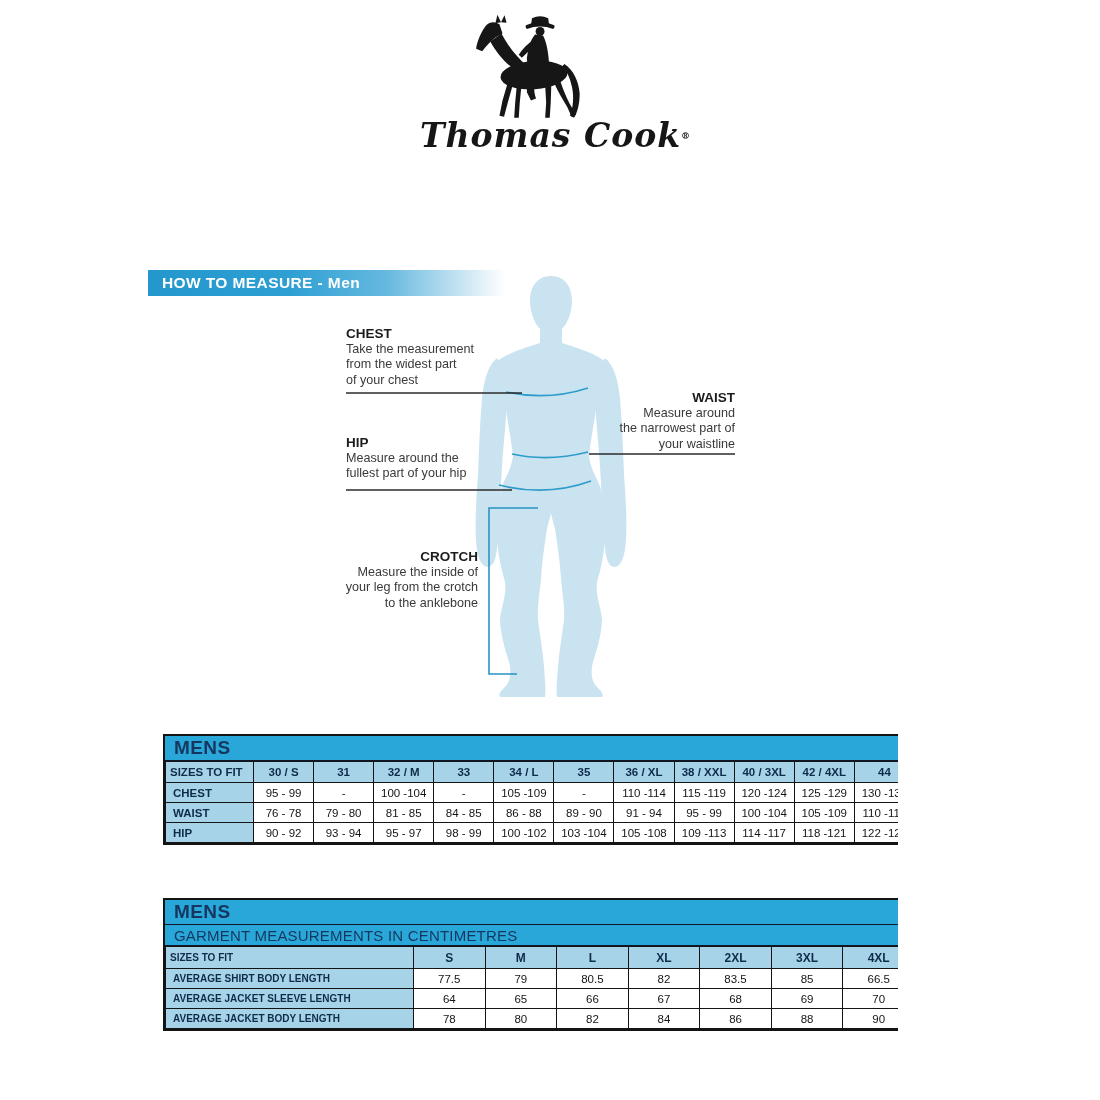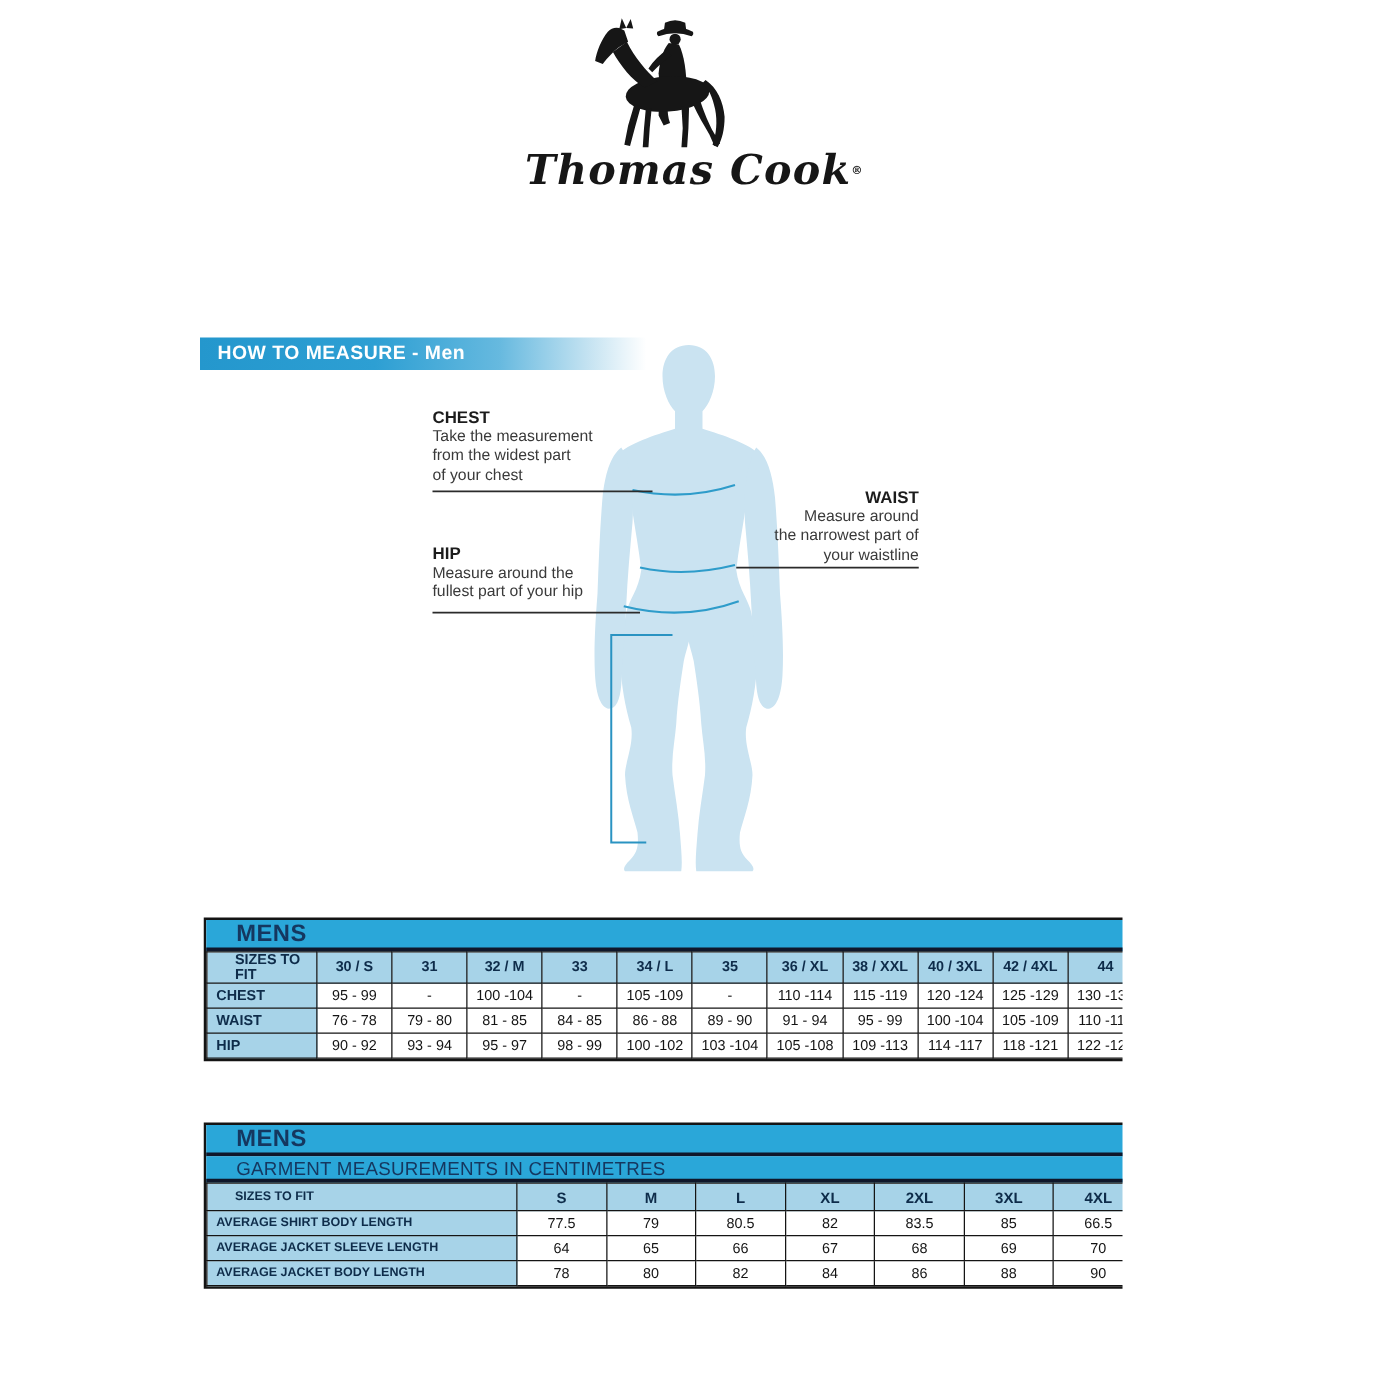--- a/index.html
+++ b/index.html
@@ -8,44 +8,44 @@
   .page { position:relative; width:898px; height:1100px; background:#ffffff; overflow:hidden; }
 
   
   .logo { position:absolute; left:420px; top:12px; width:230px; text-align:center; }
   .logo svg { display:block; margin:0 auto; }
   .brand-script { margin-top:-8px; font-family:"DejaVu Serif", serif; font-style:italic; font-weight:bold;
                   font-size:33px; color:#161616; letter-spacing:1px; white-space:nowrap; }
   .brand-script .reg { font-size:9px; font-style:normal; vertical-align:8px; letter-spacing:0; }
 
   
-  .measure-bar { position:absolute; left:160px; top:270px; width:368px; height:26px;
+  .measure-bar { position:absolute; left:148px; top:270px; width:368px; height:26px;
     background:linear-gradient(90deg,#2497cd 0%,#2d9fd3 38%,#66b9df 65%,#c7e4f2 85%,#ffffff 97%);
     color:#ffffff; font-weight:bold; font-size:15.5px; line-height:26px; padding-left:14px; letter-spacing:.4px; }
 
   
   .figure-svg { position:absolute; left:340px; top:270px; }
   .ann { position:absolute; color:#3a3a3a; font-size:12.6px; line-height:15.3px; }
   .ann .ann-title { font-weight:bold; color:#1c1c1c; font-size:13.5px; line-height:17px; }
   .ann-chest { left:346px; top:325px; width:180px; }
   .ann-waist { left:575px; top:389px; width:160px; text-align:right; }
   .ann-hip   { left:346px; top:434px; width:180px; }
   .ann-crotch{ left:318px; top:548px; width:160px; text-align:right; }
 
   
   .table-wrap { position:absolute; left:163px; width:754px; border:2px solid #141414; background:#fff; }
   .t1 { top:734px; } .t2 { top:898px; }
-  .band { background:#2aa7d9; color:#15375f; border-bottom:3px solid #0f172a; padding-left:24px; overflow:hidden; }
+  .band { background:#2aa7d9; color:#15375f; border-bottom:1px solid #0f172a; padding-left:9px; overflow:hidden; }
   .band-title { font-weight:bold; font-size:19px; height:25px; line-height:24px; letter-spacing:.4px; }
   .band-sub   { font-size:15px; height:21px; line-height:21px; letter-spacing:.2px; }
   table { border-collapse:collapse; width:100%; table-layout:fixed; }
   th, td { border:1px solid #141414; text-align:center; padding:0; color:#141414; }
   th { background:#a7d3e8; color:#0e2c4a; font-weight:bold; }
   td:first-child { background:#a7d3e8; color:#0e2c4a; font-weight:bold; text-align:left; padding-left:7px; }
-  th:first-child { text-align:left; padding-left:22px; }
+  th:first-child { text-align:left; padding-left:4px; }
   .t1 th { height:21px; font-size:11.5px; }
   .t1 td { height:20px; font-size:11.5px; }
   .t1 th:first-child { width:88px; }
   .t2 th { height:22px; font-size:12px; }
   .t2 td { height:20px; font-size:11.5px; }
   .t2 td:first-child, .t2 th:first-child { font-size:10px; }
   .t2 th:first-child { width:248px; }
 </style>
 </head>
 <body>
@@ -180,20 +180,26 @@
     <div class="ann-title">WAIST</div>
     <div>Measure around</div>
     <div>the narrowest part of</div>
     <div>your waistline</div>
   </div>
   <div class="ann ann-hip">
     <div class="ann-title">HIP</div>
     <div>Measure around the</div>
     <div>fullest part of your hip</div>
   </div>
+  <div class="ann ann-crotch">
+    <div class="ann-title">CROTCH</div>
+    <div>Measure the inside of</div>
+    <div>your leg from the crotch</div>
+    <div>to the anklebone</div>
+  </div>
 
   <div class="table-wrap t1">
     <div class="band band-title">MENS</div>
     <table>
       <thead>
           <tr>
             <th>SIZES TO FIT</th>
             <th>30 / S</th>
             <th>31</th>
             <th>32 / M</th>

